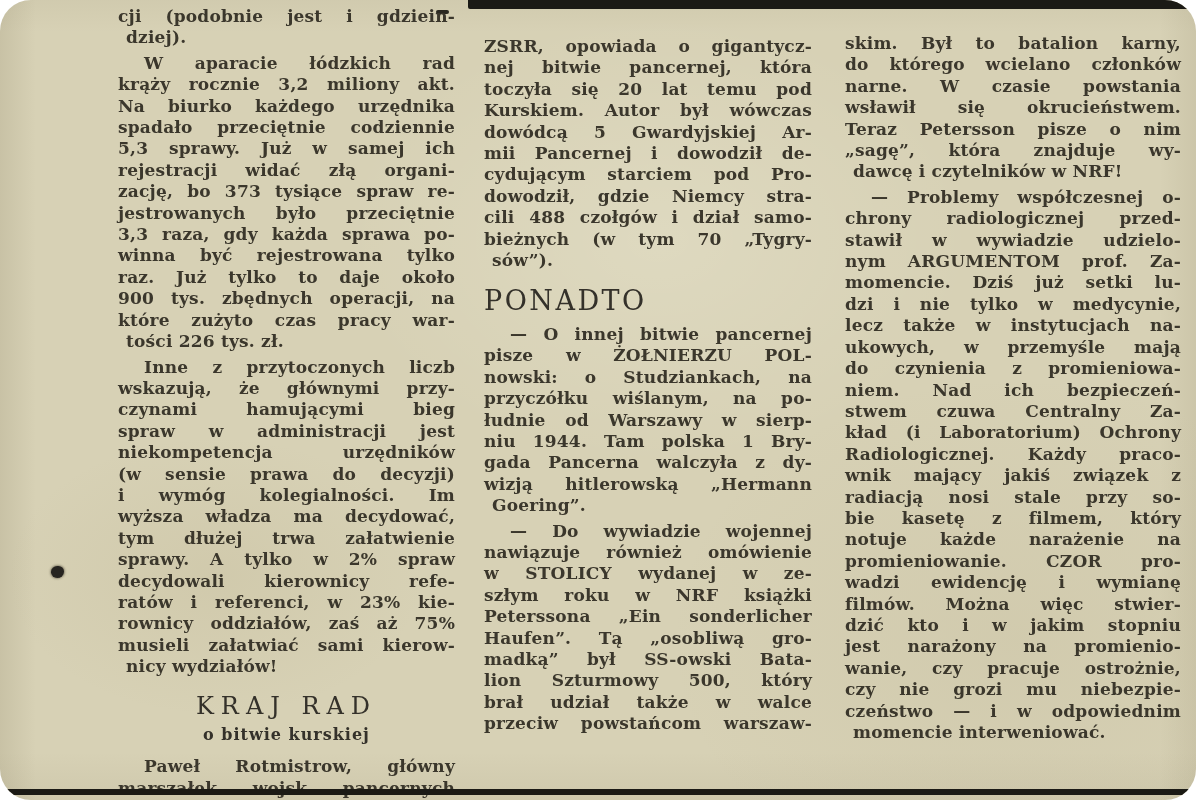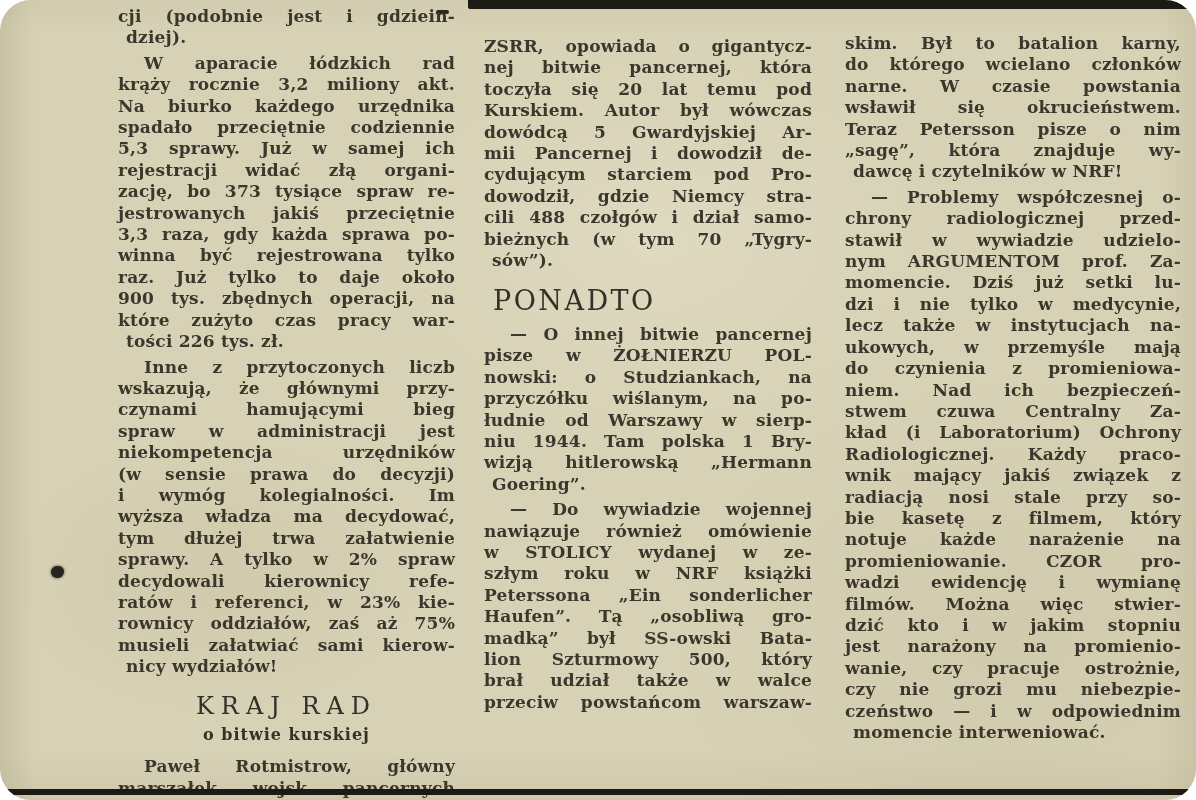--- a/index.html
+++ b/index.html
@@ -38,21 +38,21 @@
   .h-caps{
     text-align:center;font-weight:normal;font-size:24px;
     letter-spacing:7px;margin:18px 0 4px;color:#34312a;
   }
   .h-sub{
     text-align:center;font-weight:bold;font-size:16px;
     letter-spacing:1px;margin:7px 0 11px;color:#34312a;
   }
   .h-left{
     text-align:left;font-weight:normal;font-size:27px;
-    letter-spacing:2.5px;margin:19px 9px 12px;color:#34312a;
+    letter-spacing:2.5px;margin:19px 0 12px;color:#34312a;
   }
   #top-bar{
     position:absolute;left:468px;top:0;width:728px;height:9px;
     background:#1b1a15;border-radius:0 0 0 2px;
   }
   #top-dash{
     position:absolute;left:436px;top:10px;width:13px;height:4px;
     background:#2a2820;border-radius:2px;
   }
   #bottom-rule{
@@ -78,21 +78,21 @@
         <div class="line endline">dziej).</div>
       </div>
       <div class="para">
         <div class="line indent">W aparacie łódzkich rad</div>
         <div class="line">krąży rocznie 3,2 miliony akt.</div>
         <div class="line">Na biurko każdego urzędnika</div>
         <div class="line">spadało przeciętnie codziennie</div>
         <div class="line">5,3 sprawy. Już w samej ich</div>
         <div class="line">rejestracji widać złą organi-</div>
         <div class="line">zację, bo 373 tysiące spraw re-</div>
-        <div class="line">jestrowanych jakiś przeciętnie</div>
+        <div class="line">jestrowanych było przeciętnie</div>
         <div class="line">3,3 raza, gdy każda sprawa po-</div>
         <div class="line">winna być rejestrowana tylko</div>
         <div class="line">raz. Już tylko to daje około</div>
         <div class="line">900 tys. zbędnych operacji, na</div>
         <div class="line">które zużyto czas pracy war-</div>
         <div class="line endline">tości 226 tys. zł.</div>
       </div>
       <div class="para">
         <div class="line indent">Inne z przytoczonych liczb</div>
         <div class="line">wskazują, że głównymi przy-</div>
@@ -132,20 +132,21 @@
         <div class="line endline">sów”).</div>
       </div>
       <div class="h-left">PONADTO</div>
       <div class="para">
         <div class="line indent">— O innej bitwie pancernej</div>
         <div class="line">pisze w ŻOŁNIERZU POL-</div>
         <div class="line">nowski: o Studziankach, na</div>
         <div class="line">przyczółku wiślanym, na po-</div>
         <div class="line">łudnie od Warszawy w sierp-</div>
         <div class="line">niu 1944. Tam polska 1 Bry-</div>
+        <div class="line">gada Pancerna walczyła z dy-</div>
         <div class="line">wizją hitlerowską „Hermann</div>
         <div class="line endline">Goering”.</div>
       </div>
       <div class="para">
         <div class="line indent">— Do wywiadzie wojennej</div>
         <div class="line">nawiązuje również omówienie</div>
         <div class="line">w STOLICY wydanej w ze-</div>
         <div class="line">szłym roku w NRF książki</div>
         <div class="line">Peterssona „Ein sonderlicher</div>
         <div class="line">Haufen”. Tą „osobliwą gro-</div>

